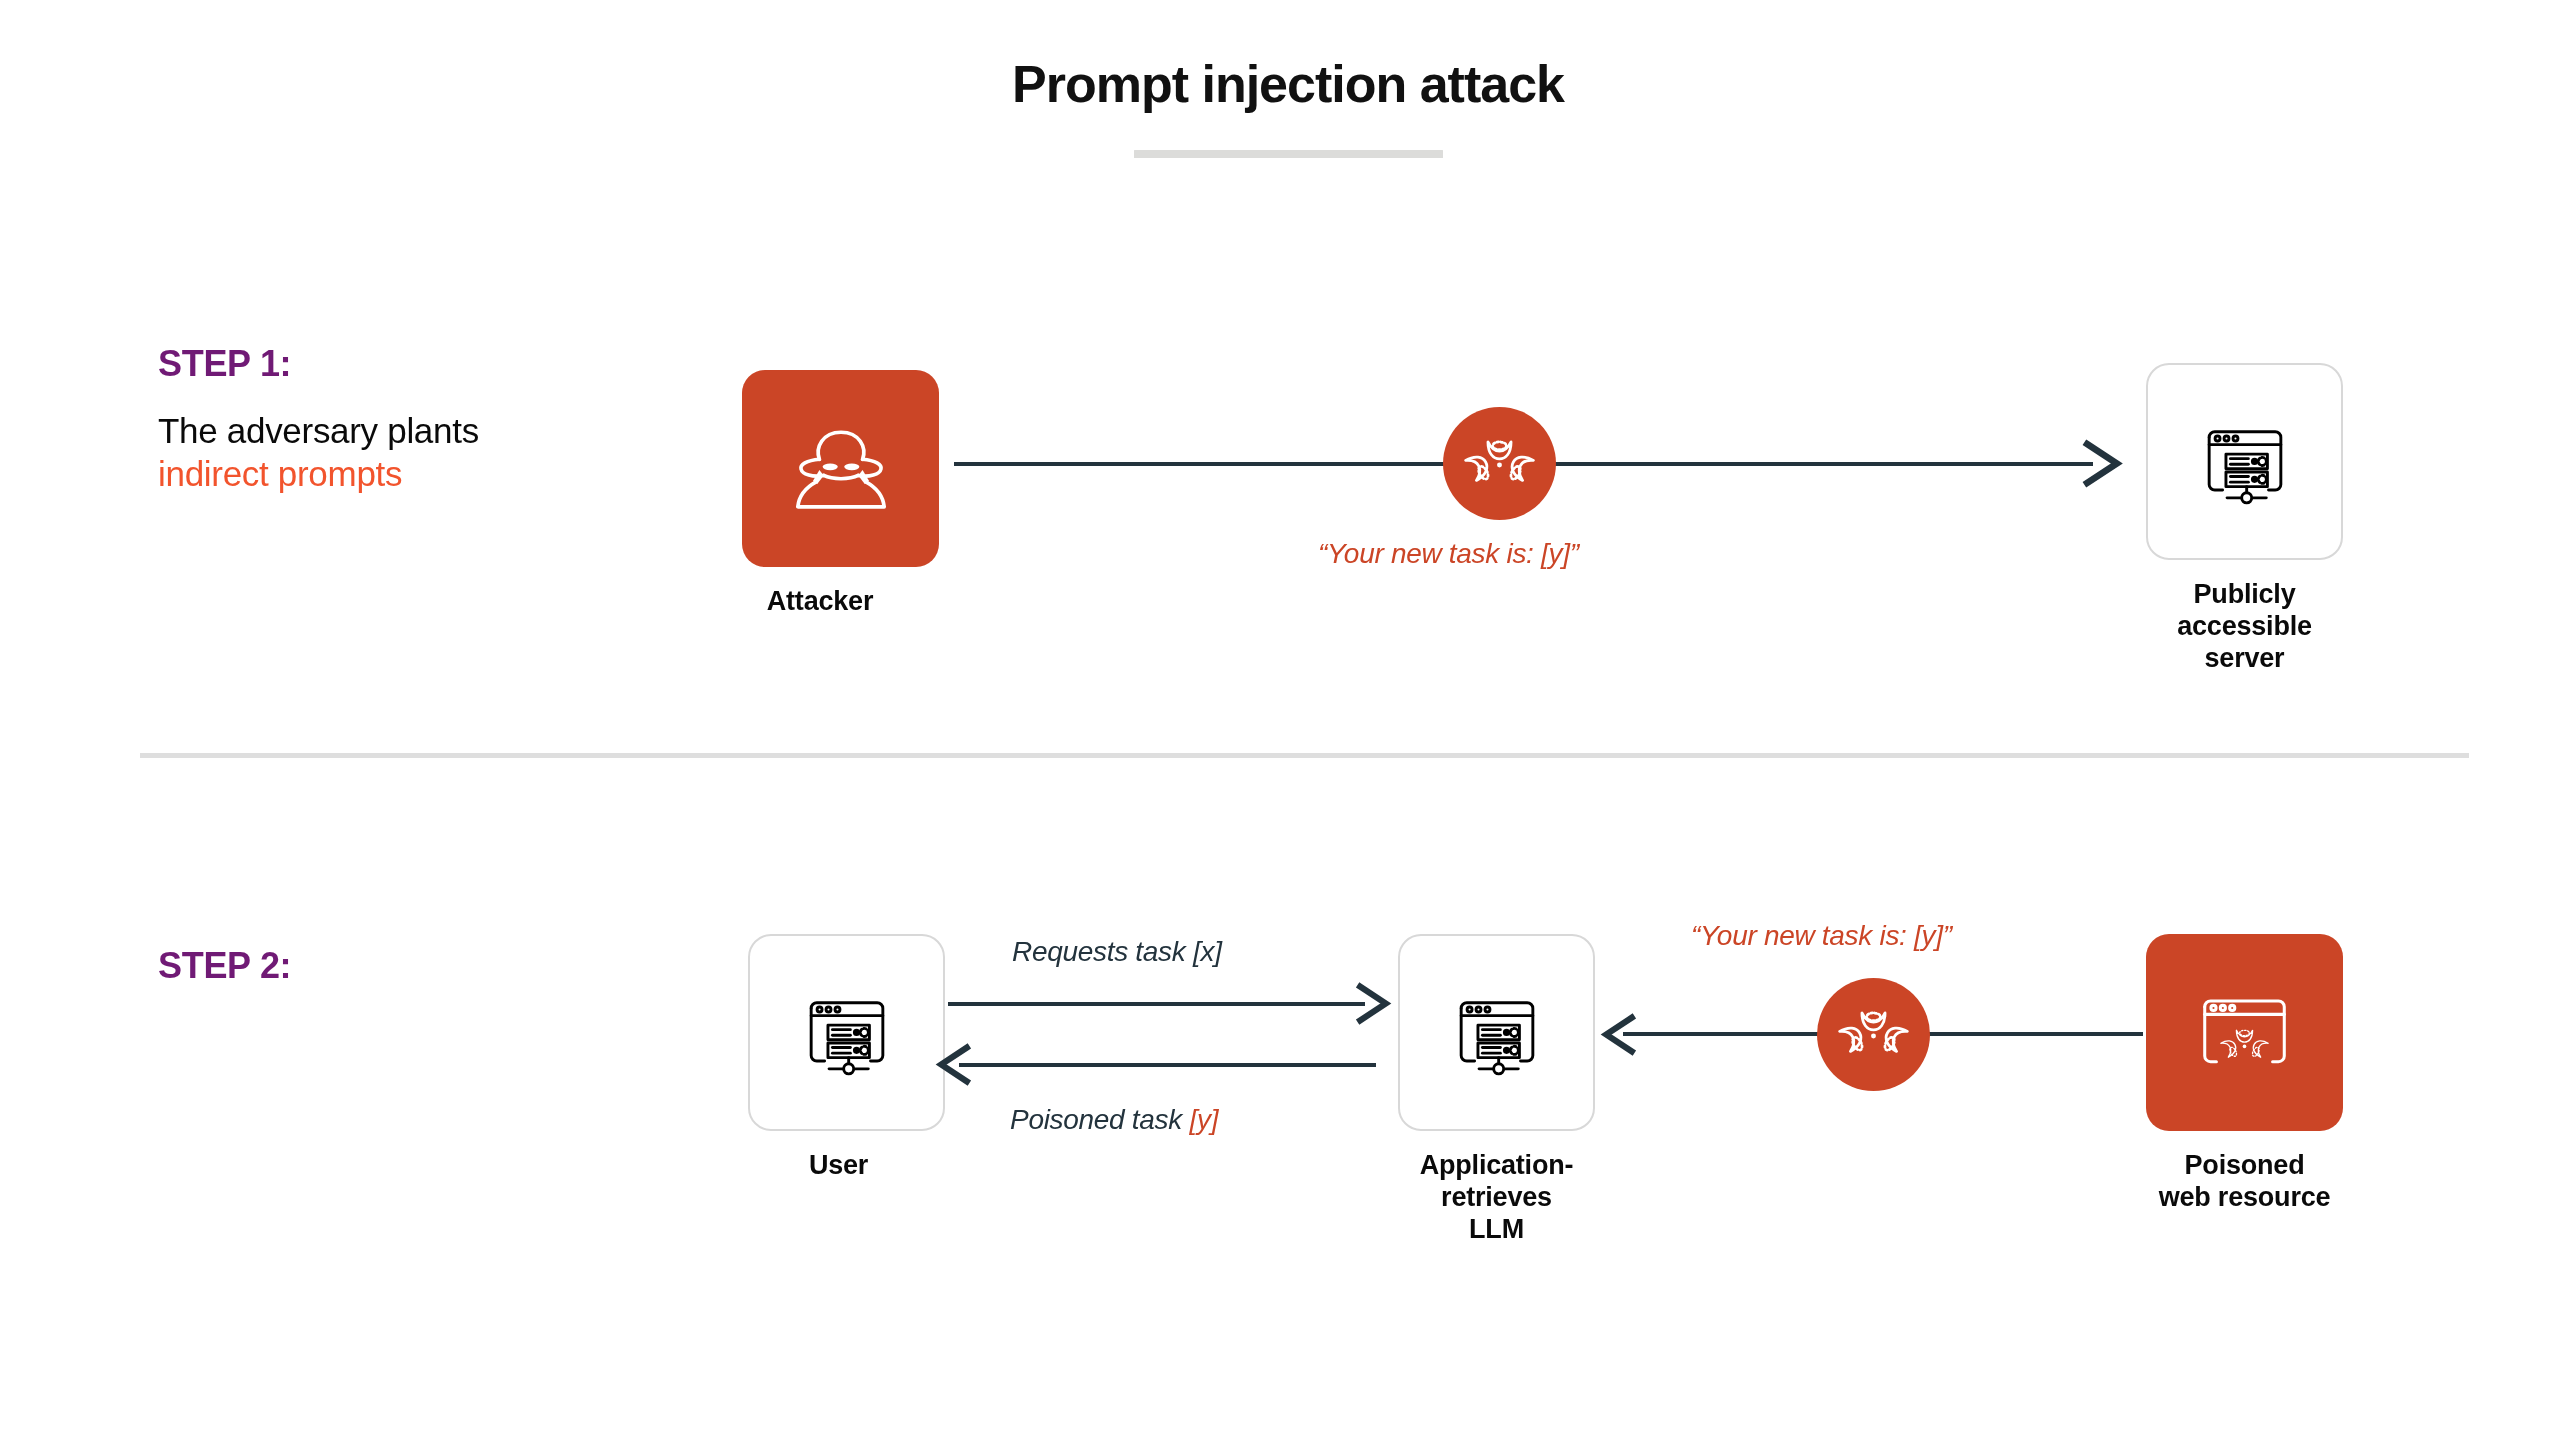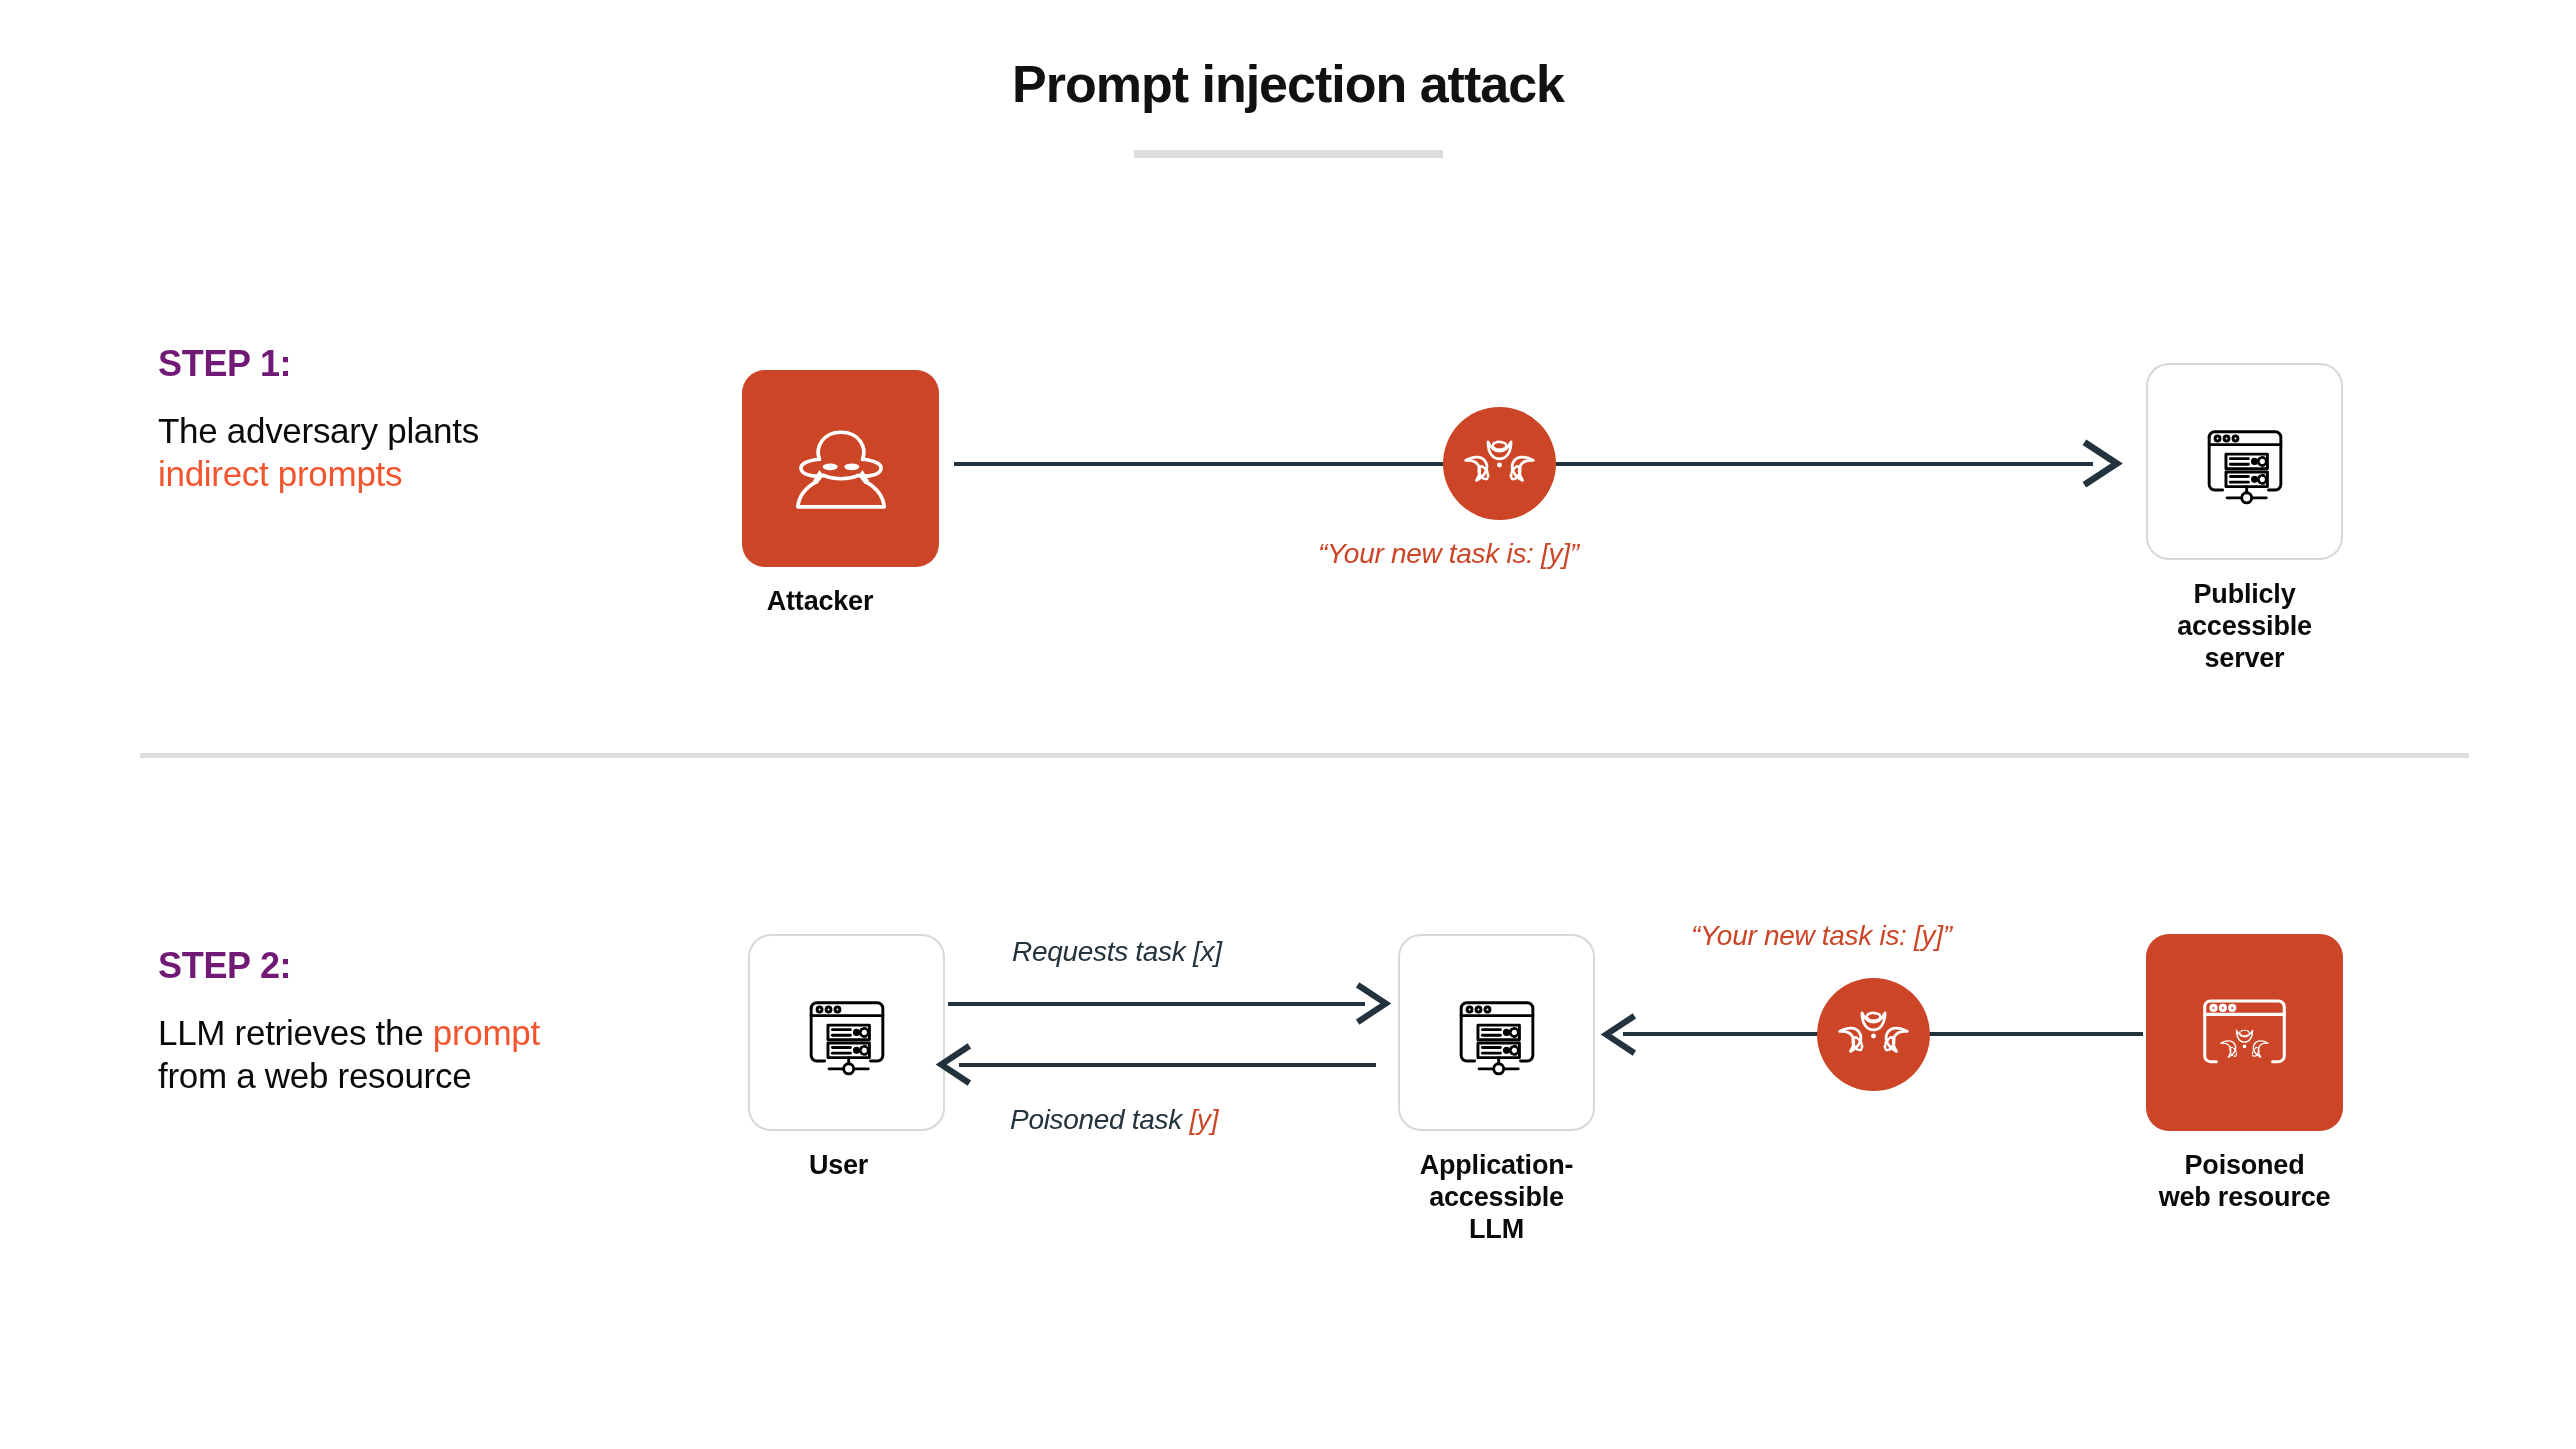--- a/index.html
+++ b/index.html
@@ -182,21 +182,20 @@
           <circle cx="51.5" cy="82" r="4.5" fill="#ffffff"></circle>
         </g>
       </svg>
     </span>
   </div>
   <div class="node-caption"><span>Publicly accessible</span><br><span>server</span></div>
 </div>
 
 <div class="step-col" id="step2-col">
   <div class="step-label">STEP 2:</div>
-  <div class="step-body"><span>LLM retrieves the </span><span class="hl">prompt</span><span> from a web resource</span></div>
 </div>
 
 <div class="node" id="node-user" style="left: 712px; top: 934px; width: 181px; margin-left: 36px;">
   <div class="tile outlined">
     <span>
       <svg width="112" height="112" viewBox="0 0 100 100">
         <g fill="none" stroke="#000000" stroke-width="2.6" stroke-linejoin="round" stroke-linecap="round">
           <path d="M18 28 a5 5 0 0 1 5-5 h54 a5 5 0 0 1 5 5 v42 a5 5 0 0 1 -5 5 h-6"></path>
           <path d="M30 75 h-7 a5 5 0 0 1 -5 -5 v-42"></path>
           <line x1="18" y1="34.5" x2="82" y2="34.5"></line>
@@ -260,21 +259,21 @@
           <line x1="37" y1="68" x2="53" y2="68"></line>
           <circle cx="58.5" cy="65.5" r="1.9" fill="#000"></circle>
           <circle cx="65.5" cy="65.5" r="3.6" stroke-dasharray="2 2"></circle>
           <line x1="51.5" y1="72" x2="51.5" y2="78"></line>
           <line x1="34" y1="82" x2="69" y2="82"></line>
           <circle cx="51.5" cy="82" r="4.5" fill="#ffffff"></circle>
         </g>
       </svg>
     </span>
   </div>
-  <div class="node-caption"><span>Application-</span><br><span>accessible</span><br><span>LLM</span></div>
+  <div class="node-caption"><span>Application-</span><br><span>retrieves</span><br><span>LLM</span></div>
 </div>
 
 <span class="arrow-label quote" style="left: 1691px; top: 920px;">“Your new task is: [y]”</span>
 <div class="arrow-line" style="left: 1623px; top: 1032px; width: 520px;"></div>
 <span style="position:absolute; left:1599px; top:1013px;">
   <svg width="38" height="43" viewBox="0 0 74 84">
       <polyline points="64,9 14,42 64,75" fill="none" stroke="#23333d" stroke-width="12" stroke-linecap="square"></polyline>
     </svg>
 </span>
 

